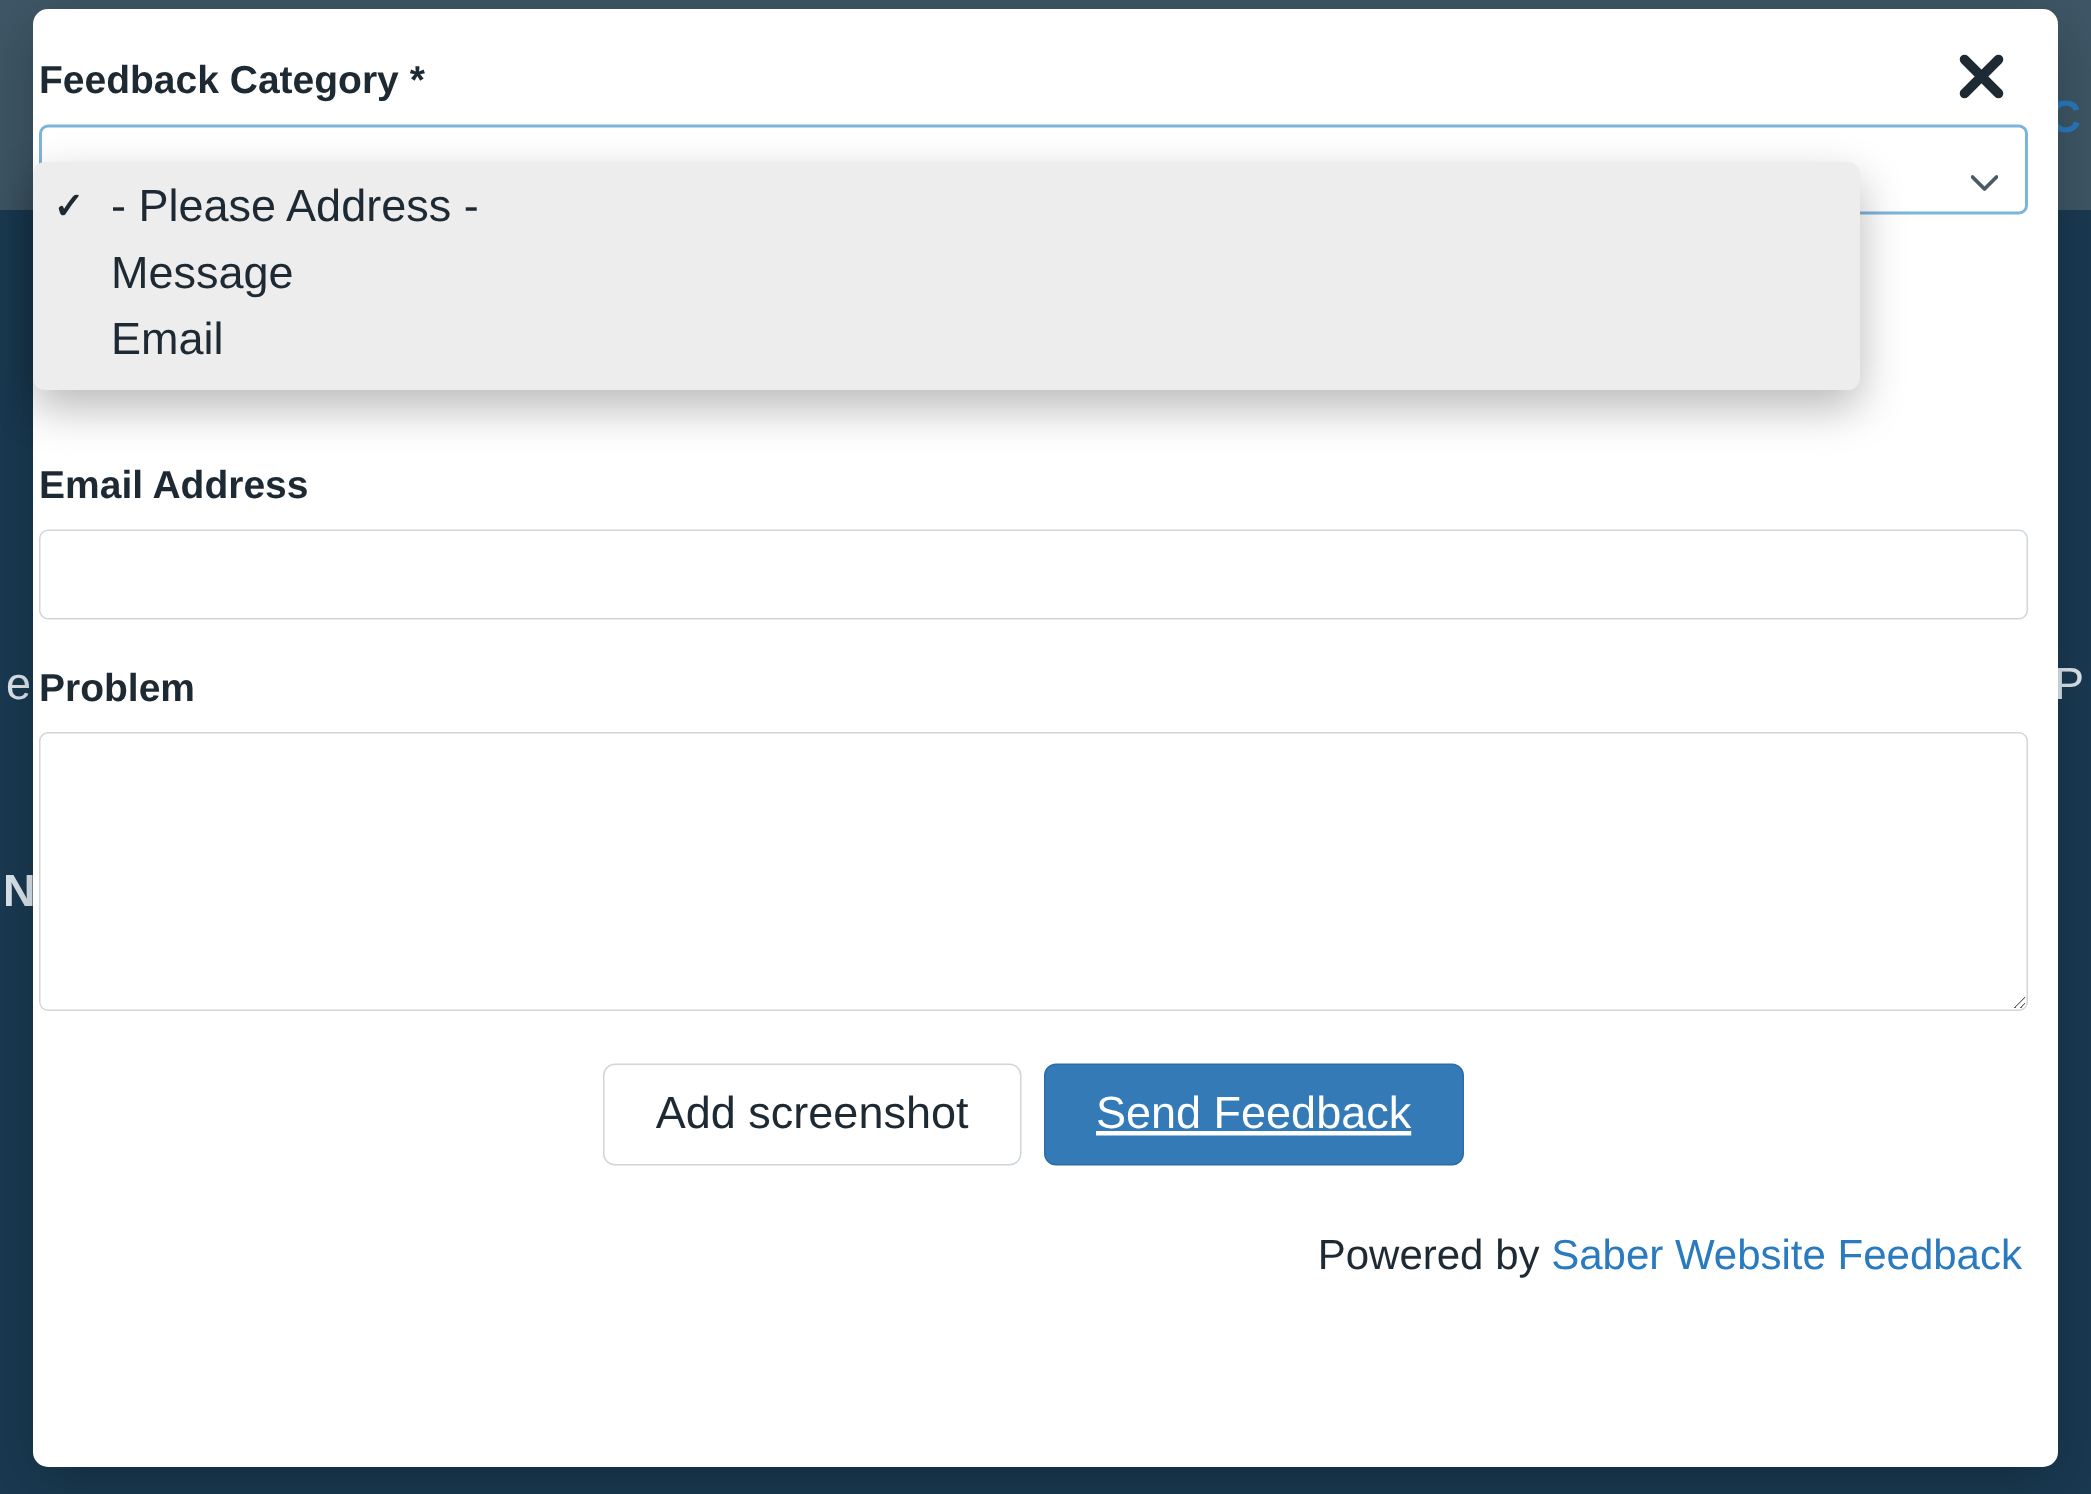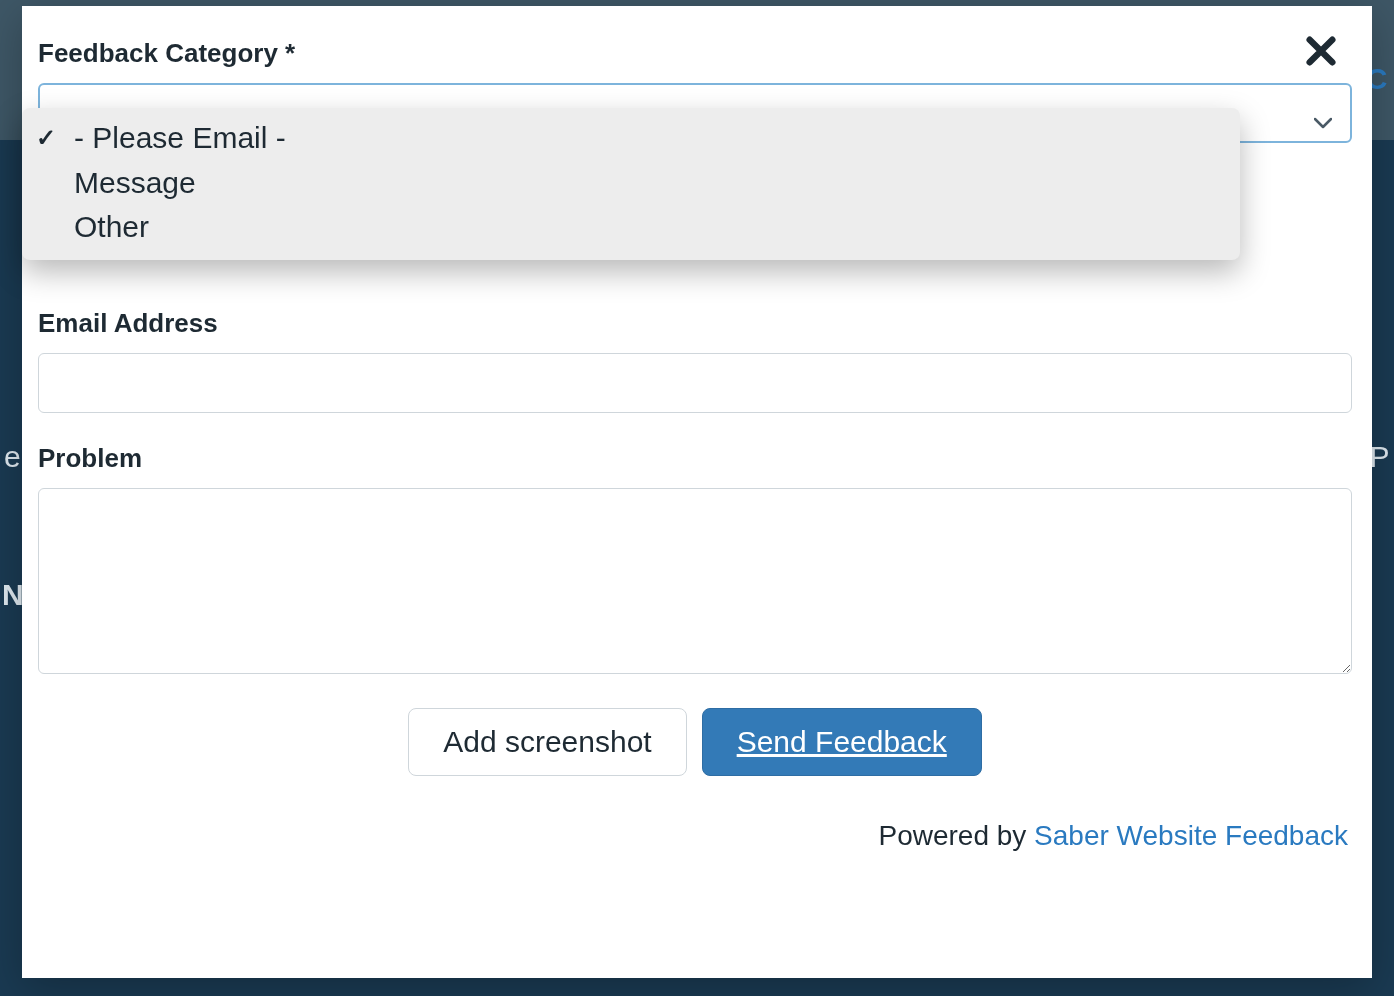--- a/index.html
+++ b/index.html
@@ -21,22 +21,22 @@
       font-weight: 300;
       letter-spacing: 0.02em;
     }
     .modal {
       position: absolute;
       top: 6px;
       left: 22px;
       right: 22px;
       bottom: 18px;
       background: #ffffff;
-      border-radius: 0;
-      padding: 32px 20px 24px 16px;
+      border-radius: 10px;
+      padding: 32px 20px 24px 4px;
       box-shadow: 0 10px 40px rgba(0,0,0,.25);
     }
     .close {
       position: absolute;
       top: 28px;
       right: 34px;
       width: 34px; height: 34px;
       cursor: pointer;
       color: #1e2a33;
     }
@@ -195,23 +195,23 @@
 
   <div class="powered">
     <span>Powered by </span><a href="#">Saber Website Feedback</a>
   </div>
 
 </div>
 
 <div class="dropdown">
   <div class="dropdown-item selected">
     <span class="check">✓</span>
-    <span>- Please Email -</span>
+    <span>- Please Address -</span>
   </div>
   <div class="dropdown-item">
     <span class="check">✓</span>
     <span>Message</span>
   </div>
   <div class="dropdown-item">
     <span class="check">✓</span>
-    <span>Other</span>
+    <span>Email</span>
   </div>
 </div>
 
 </body></html>

